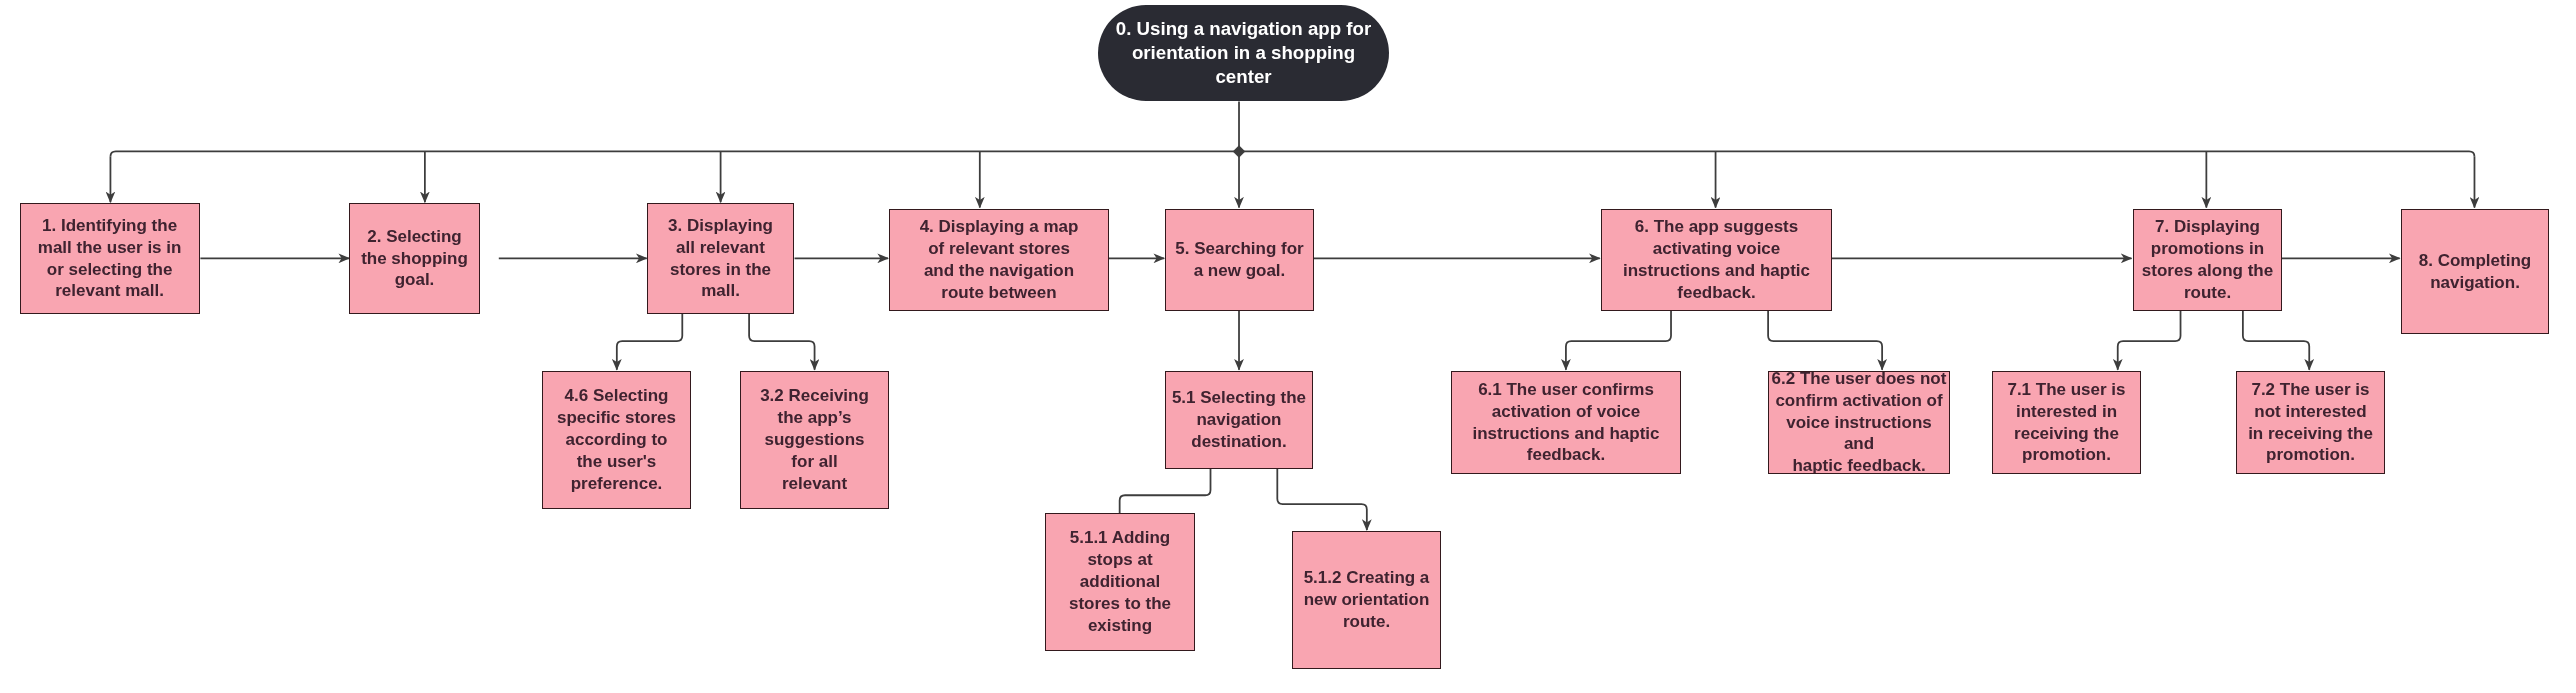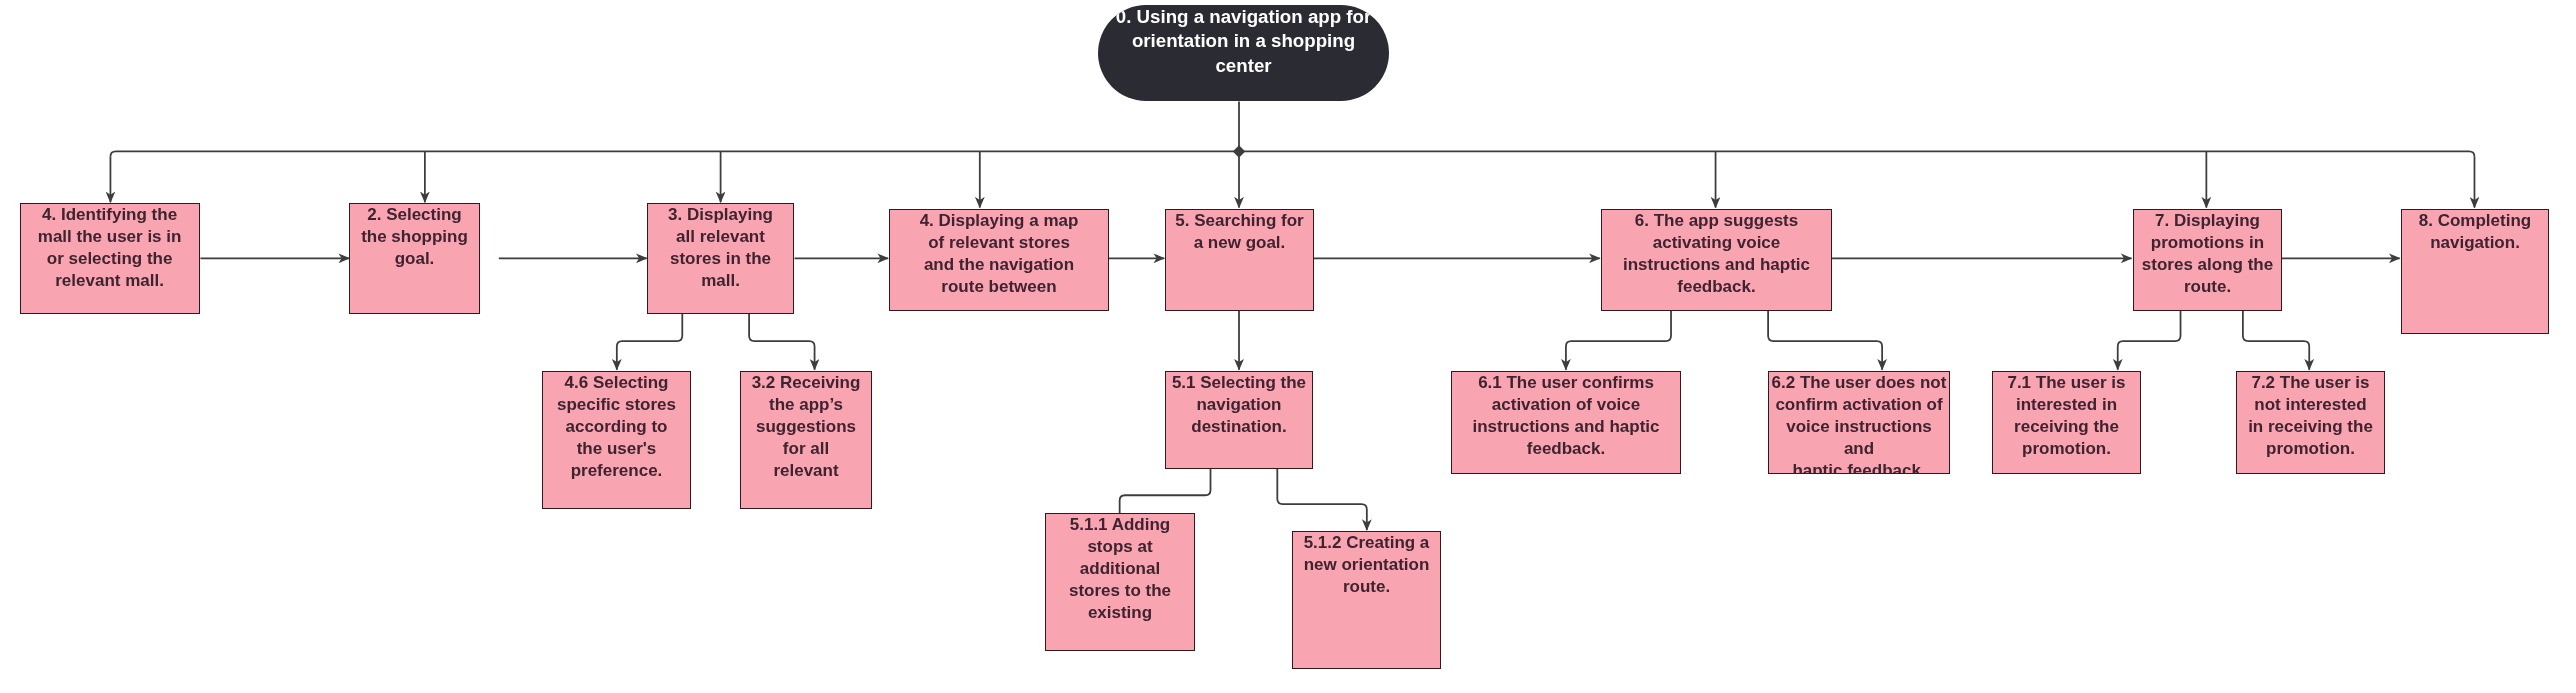--- a/index.html
+++ b/index.html
@@ -15,21 +15,21 @@
   .canvas{
     position:relative;width:2576px;height:693px;background:var(--canvas-bg);
     font-family:"Liberation Sans", sans-serif;overflow:hidden;
   }
   .edge-layer{position:absolute;left:0;top:0;width:2576px;height:693px;}
   .edge-layer path.edge{stroke:var(--connector);stroke-width:2;fill:none;}
   .edge-layer .junction{fill:var(--connector);}
   .node{
     position:absolute;box-sizing:border-box;
     background:var(--node-fill);border:1.8px solid var(--node-border);color:var(--node-text);
-    display:flex;justify-content:center;text-align:center;
+    display:flex;align-items:center;justify-content:center;text-align:center;
     font-weight:bold;font-size:17px;line-height:1.29;overflow:hidden;
   }
   .node .lbl{white-space:pre-line;padding:0 1.8px;}
   .node.root{
     background:var(--root-fill);border:none;color:var(--root-text);
     border-radius:48px;font-size:18.7px;
   }
 </style>
 </head>
 <body>
@@ -78,21 +78,21 @@
     <path class="edge" marker-end="url(#arrow)" d="M 2517 348 L 2517 377 Q 2517 383 2523 383 L 2585.5 383 Q 2591.5 383 2591.5 389 L 2591.5 415"></path>
   </svg>
 
   <div class="node root" style="left:1098px;top:5.3px;width:291px;height:96px">
     <span class="lbl">0. Using a navigation app for
 orientation in a shopping
 center</span>
   </div>
 
   <div class="node" style="left:19.6px;top:203px;width:180px;height:111px">
-    <span class="lbl">4. Identifying the
+    <span class="lbl">1. Identifying the
 mall the user is in
 or selecting the
 relevant mall.</span>
   </div>
   <div class="node" style="left:349px;top:203px;width:131px;height:111px">
     <span class="lbl">2. Selecting
 the shopping
 goal.</span>
   </div>
   <div class="node" style="left:647px;top:203px;width:147px;height:111px">
@@ -128,21 +128,21 @@
 navigation.</span>
   </div>
 
   <div class="node" style="left:542px;top:371px;width:149px;height:138px">
     <span class="lbl">4.6 Selecting
 specific stores
 according to
 the user's
 preference.</span>
   </div>
-  <div class="node" style="left:740px;top:371px;width:132px;height:138px">
+  <div class="node" style="left:740px;top:371px;width:149px;height:138px">
     <span class="lbl">3.2 Receiving
 the app’s
 suggestions
 for all
 relevant</span>
   </div>
   <div class="node" style="left:1165px;top:371px;width:148px;height:98px">
     <span class="lbl">5.1 Selecting the
 navigation
 destination.</span>

